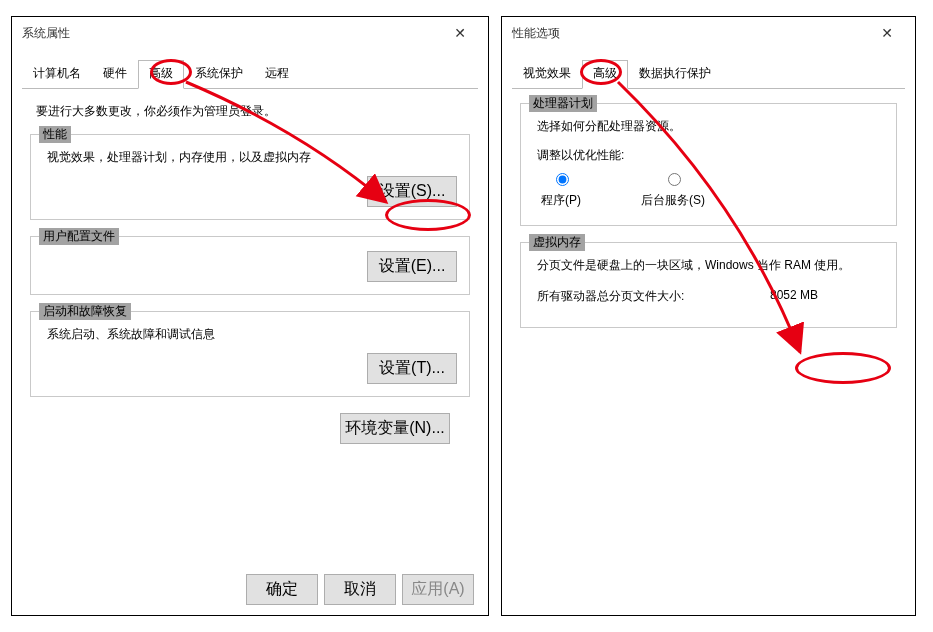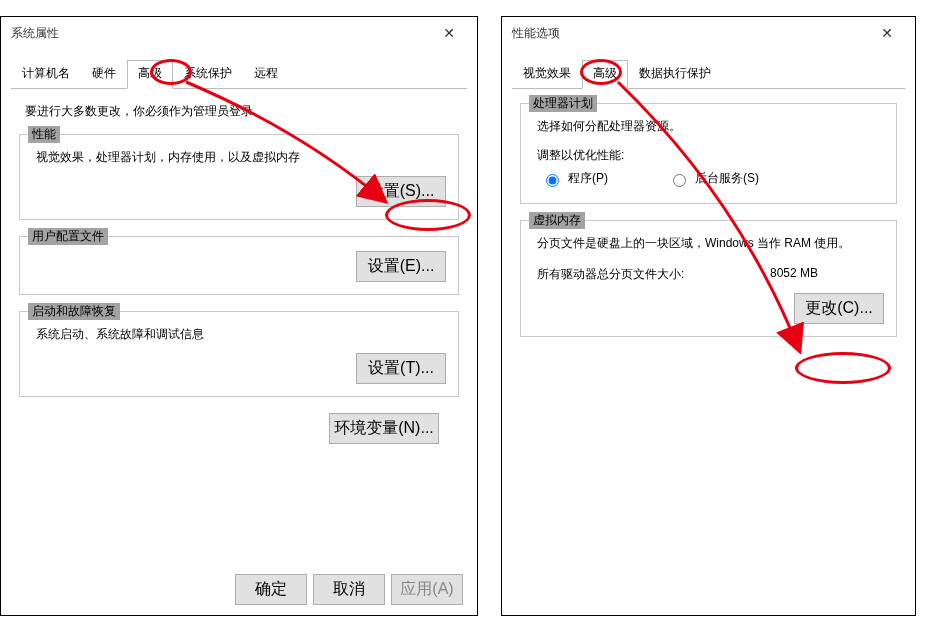--- a/index.html
+++ b/index.html
@@ -11,21 +11,21 @@
     color: #000;
     width: 933px;
     height: 632px;
     position: relative;
   }
   .dialog {
     position: absolute;
     background: #fff;
     border: 1px solid #000;
   }
-  .dialog.left { left: 0; top: 16px; width: 478px; height: 600px; }
+  .dialog.left { left: 11px; top: 16px; width: 478px; height: 600px; }
   .dialog.right { left: 501px; top: 16px; width: 415px; height: 600px; }
   .titlebar {
     height: 32px;
     display: flex;
     align-items: center;
     justify-content: space-between;
     padding: 0 8px 0 10px;
     font-size: 12px;
     color: #333;
   }
@@ -109,20 +109,21 @@
     display: flex;
     gap: 60px;
     margin: 6px 0 4px 8px;
     align-items: center;
   }
   .radio-row label {
     display: flex;
     align-items: center;
     gap: 6px;
     cursor: default;
+    flex-direction: column;
   }
   .sub-label {
     margin: 12px 0 4px 4px;
   }
   .vm-row {
     display: flex;
     margin: 14px 4px 10px 4px;
   }
   .vm-label { flex: 1; }
   .vm-value { width: 110px; }
@@ -223,23 +224,20 @@
       </div>
     </div>
 
     <div class="groupbox">
       <span class="group-title">虚拟内存</span>
       <div class="group-desc">分页文件是硬盘上的一块区域，Windows 当作 RAM 使用。</div>
       <div class="vm-row">
         <span class="vm-label">所有驱动器总分页文件大小:</span>
         <span class="vm-value">8052 MB</span>
       </div>
-      <div class="btn-row">
-        <button class="btn">更改(C)...</button>
-      </div>
     </div>
 
   </div>
 </div>
 
 <div class="red-circle" style="left:150px; top:59px; width:42px; height:26px;"></div>
 <div class="red-circle" style="left:385px; top:199px; width:86px; height:32px;"></div>
 <div class="red-circle" style="left:580px; top:59px; width:42px; height:26px;"></div>
 <div class="red-circle" style="left:795px; top:352px; width:96px; height:32px;"></div>
 

